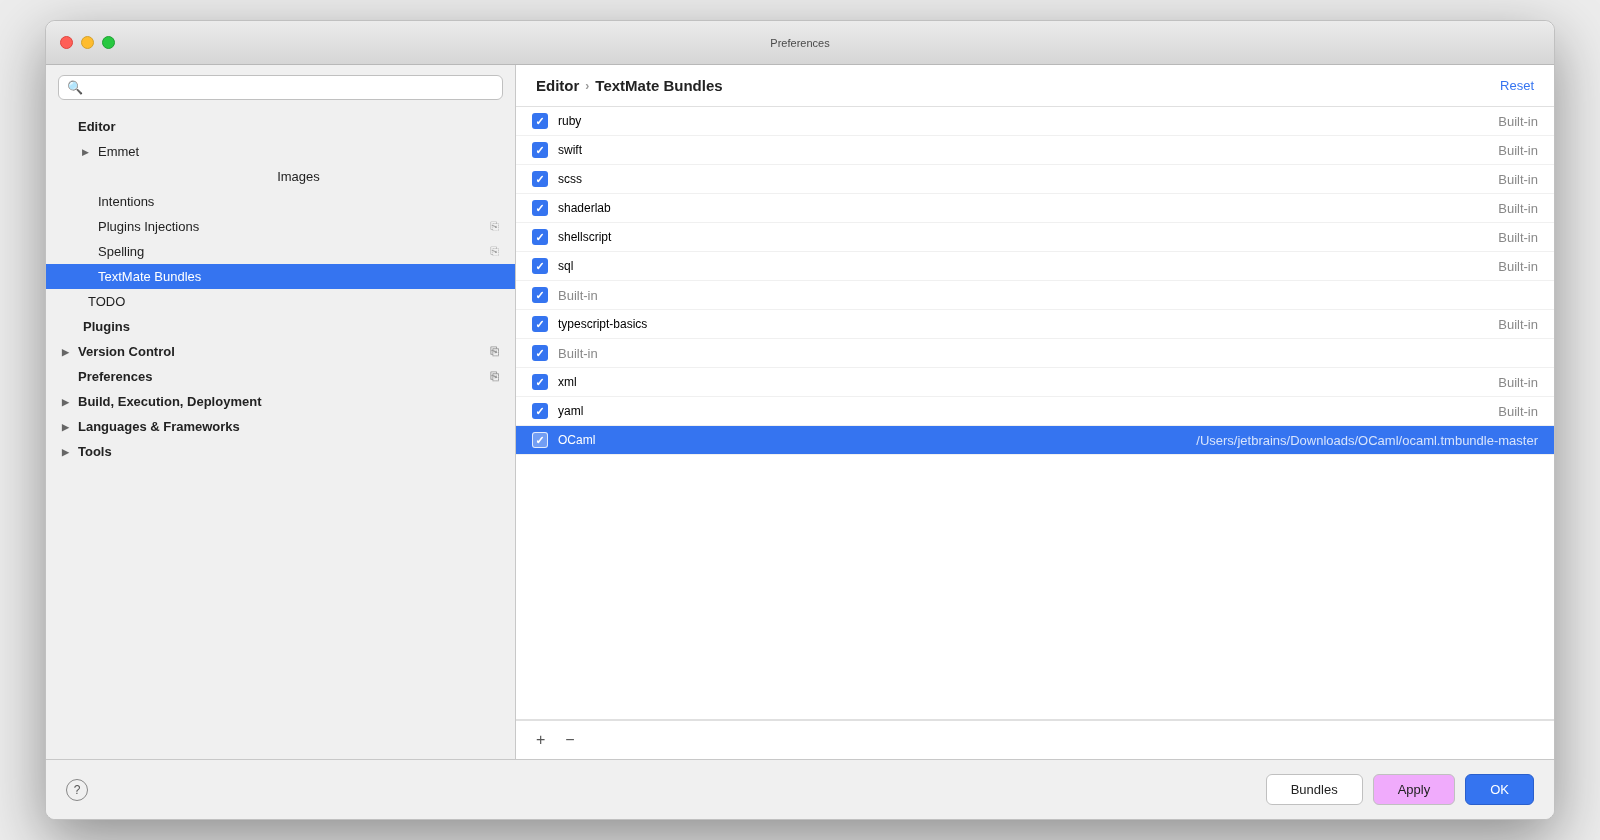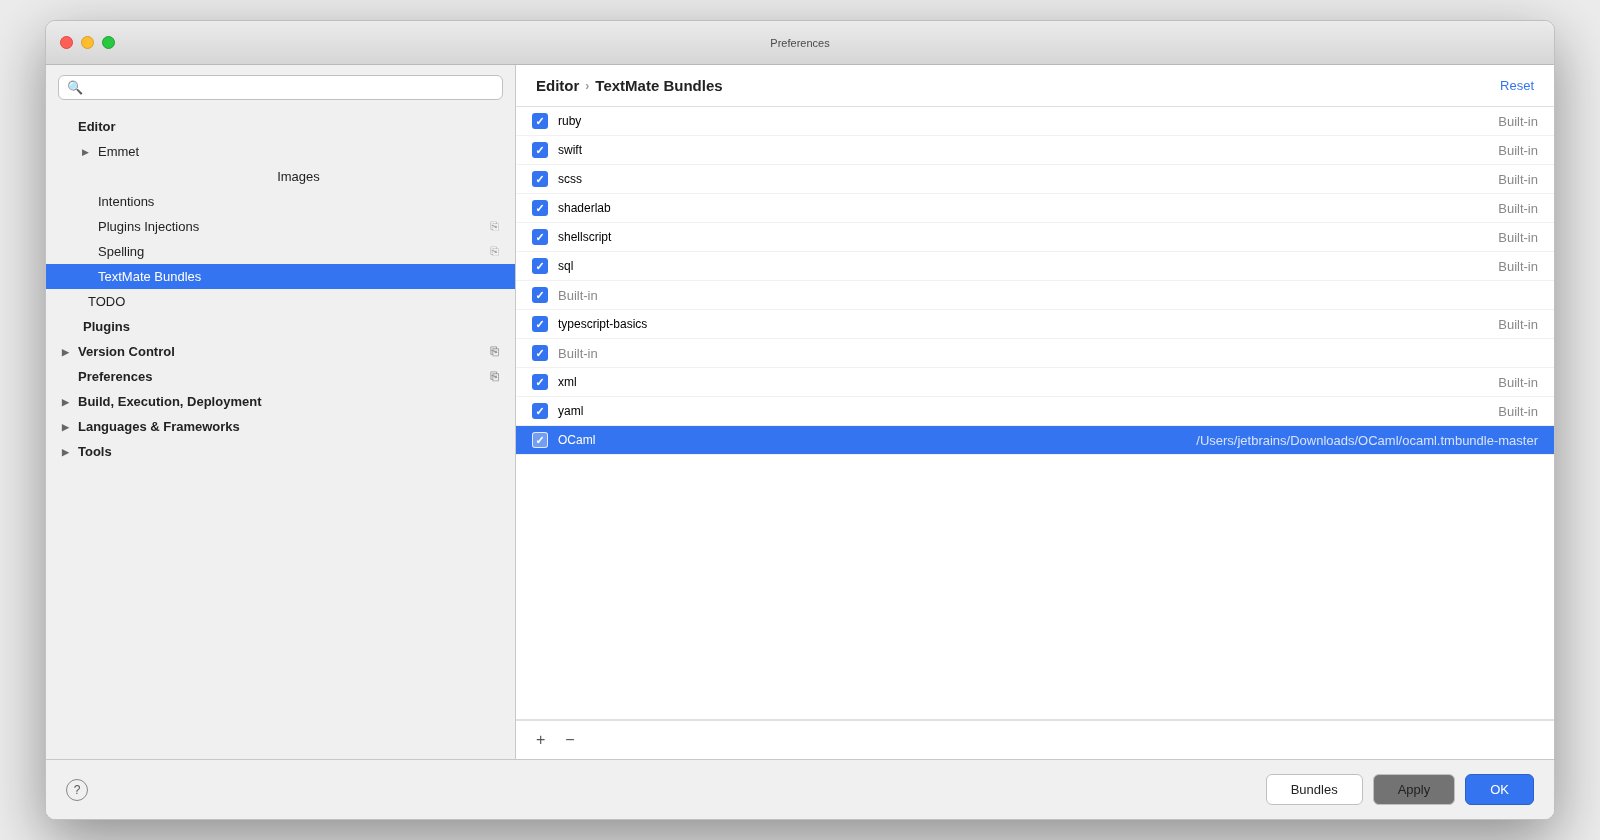--- a/index.html
+++ b/index.html
@@ -249,21 +249,21 @@
       font-size: 13px;
       cursor: pointer;
       font-weight: 400;
     }
     .btn-cancel {
       background: white;
       border: 1px solid #c0c0c0;
       color: #222;
     }
     .btn-apply {
-      background: #737373;
+      background: #f0abfc;
       border: 1px solid #c0c0c0;
       color: #222;
     }
     .btn-ok {
       background: #3574f0;
       border: 1px solid #2a5fcc;
       color: white;
       font-weight: 500;
     }
   </style>

